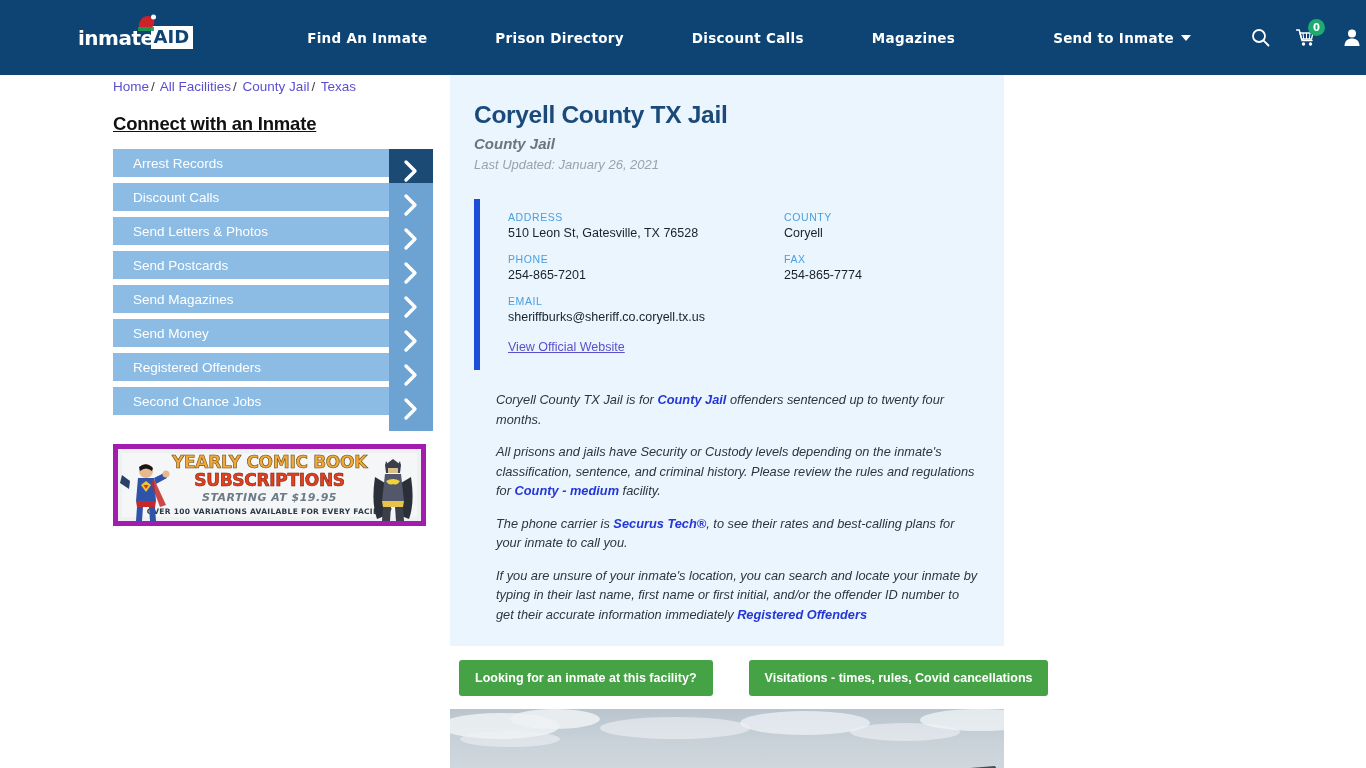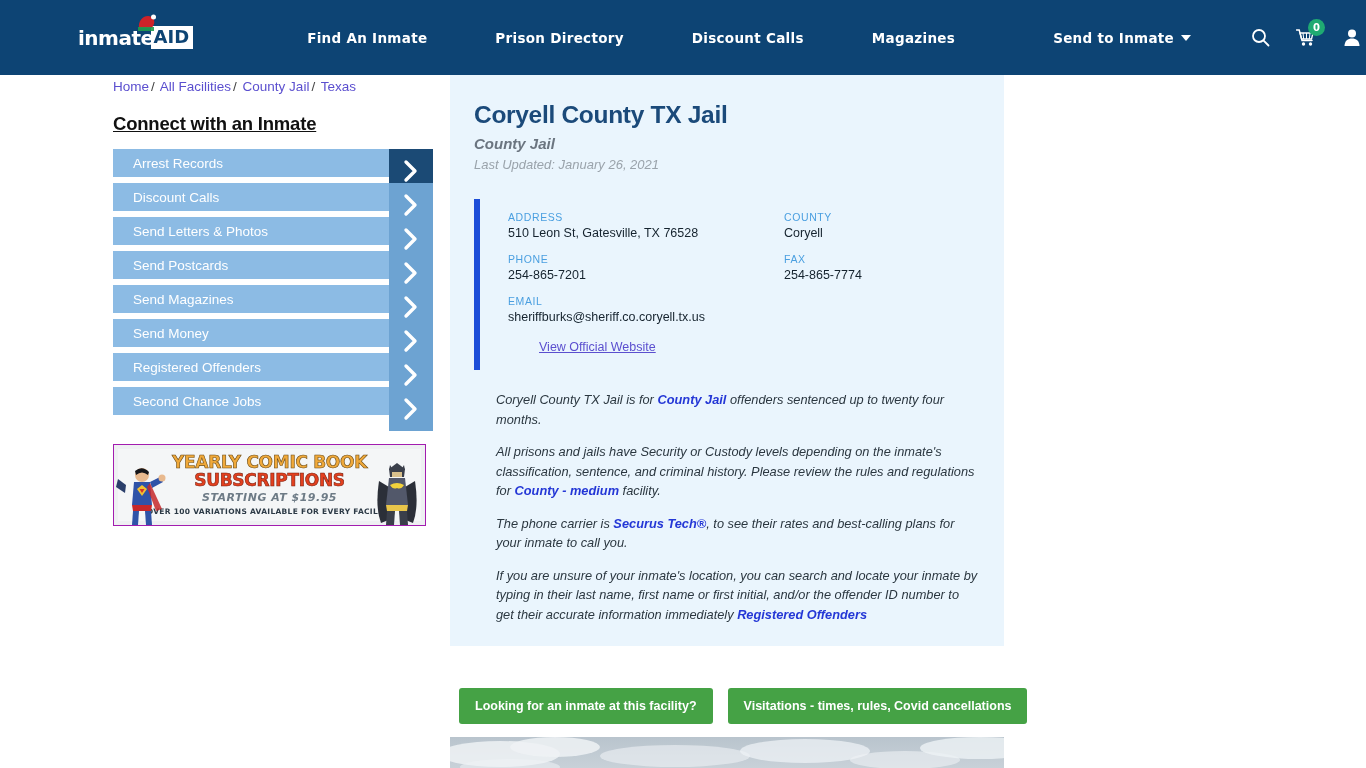--- a/index.html
+++ b/index.html
@@ -147,21 +147,21 @@
     width: 44px; height: 44px;
     background: #6da3d2;
     display: flex; align-items: center; justify-content: center;
   }
   .side-btn.dark .chev { background: #1b4a75; }
   .chev svg { display: block; }
 
   .ad-banner {
     width: 313px; height: 82px;
     margin-top: 29px;
-    border: 1px solid #a21caf;
+    border: 5px solid #a21caf;
     background: #eef0f2;
     position: relative;
     overflow: hidden;
     cursor: pointer;
   }
   .ad-inner {
     position: absolute; inset: 4px;
     background: #f4f6f7;
     display: flex; align-items: center; justify-content: center;
     flex-direction: column;
@@ -245,40 +245,38 @@
     color: #15232e;
     font-family: "Liberation Sans", sans-serif;
   }
   .d-link {
     grid-column: 1 / -1;
     font-size: 12.5px;
     color: #5b4fcf;
     text-decoration: underline;
     cursor: pointer;
     margin-top: 3px;
-    margin-left: 31px;
   }
   .desc { padding: 20px 0 22px 22px; }
   .desc p {
     font-size: 12.8px;
     font-style: italic;
     color: #2b3740;
     line-height: 19.5px;
     margin-bottom: 13px;
     font-family: "Liberation Sans", sans-serif;
   }
   .desc p:last-child { margin-bottom: 0; }
   .desc b { color: #2437d6; font-weight: 700; cursor: pointer; }
 
   .actions {
     background: #ffffff;
     padding: 14px 0 13px 9px;
     display: flex;
-    gap: 15px;
-    margin-top: 28px;
+    gap: 36px;
   }
   .grn-btn {
     background: #45a245;
     color: #ffffff;
     font-size: 12.5px;
     font-weight: 700;
     padding: 11px 16px;
     border-radius: 3px;
     border: none;
     cursor: pointer;

